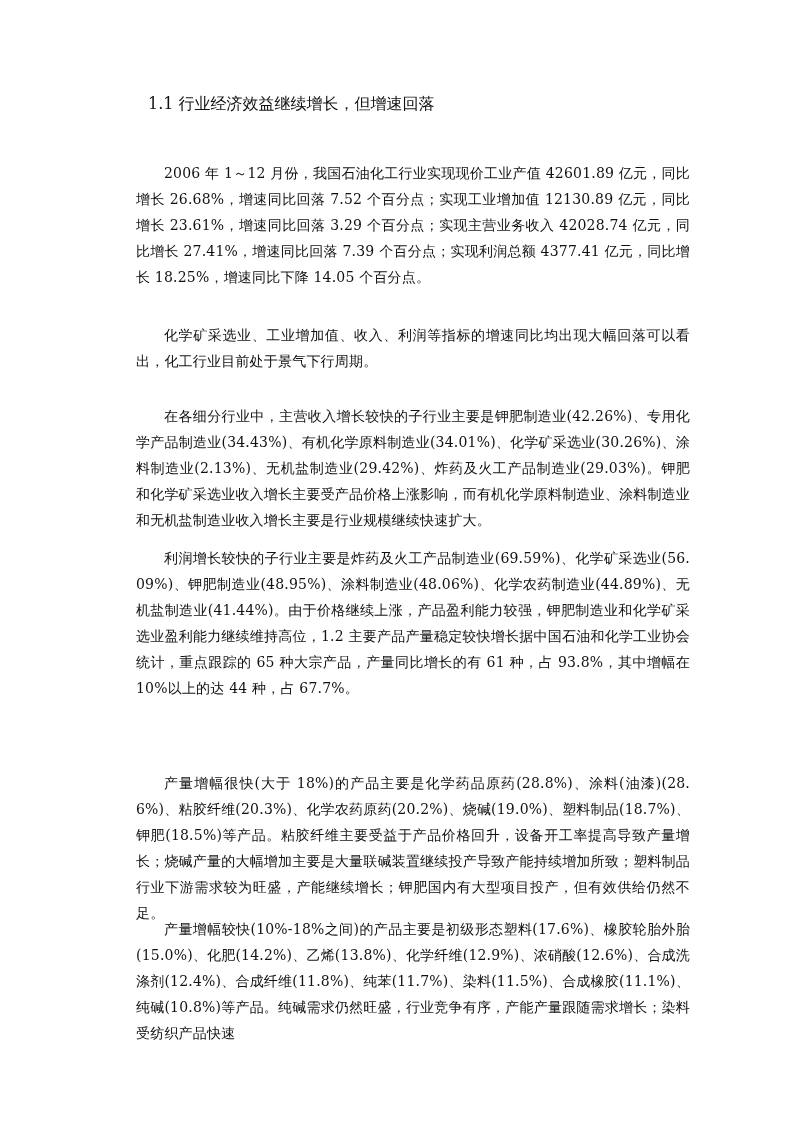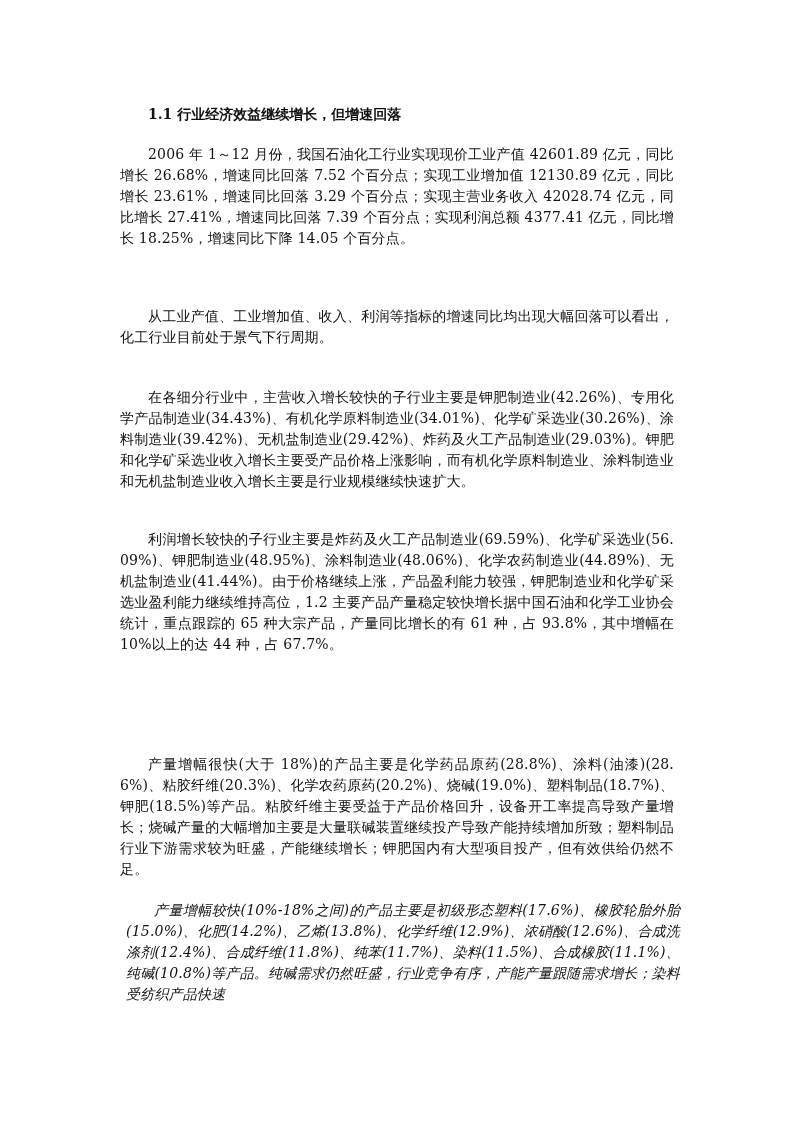--- a/index.html
+++ b/index.html
@@ -15,47 +15,47 @@
       font-family: "DejaVu Serif", "Liberation Serif", serif;
       color: #111111;
     }
     .page {
       position: absolute;
       left: 120px;
       top: 90px;
       width: 554px;
     }
     .heading {
-      font-size: 14px;
+      font-size: 16px;
       line-height: 27px;
-      margin: 11px 0 0 28px;
-      font-weight: bold;
+      margin: 0 0 0 28px;
+      font-weight: normal;
       height: 27px;
     }
     .para {
       font-size: 14px;
-      line-height: 21px;
-      margin: 0;
+      line-height: 26px;
+      margin: 16px;
       text-indent: 28px;
       text-align: justify;
       text-justify: inter-character;
       word-break: break-all;
       letter-spacing: 0.2px;
     }
     #p1 { position: absolute; top: 54px; left: 0; width: 554px; }
     #p2 { position: absolute; top: 216px; left: 0; width: 554px; }
     #p3 { position: absolute; top: 297px; left: 0; width: 554px; }
     #p4 { position: absolute; top: 439px; left: 0; width: 554px; }
     #p5 { position: absolute; top: 664px; left: 0; width: 554px; }
-    #p6 { position: absolute; top: 810px; left: 6px; width: 554px; font-style: italic; }
+    #p6 { position: absolute; top: 810px; left: 0; width: 554px; }
   </style>
 </head>
 <body>
 
 <div class="page">
   <h2 class="heading">1.1 行业经济效益继续增长，但增速回落</h2>
   <p class="para" id="p1">2006 年 1～12 月份，我国石油化工行业实现现价工业产值 42601.89 亿元，同比增长 26.68%，增速同比回落 7.52 个百分点；实现工业增加值 12130.89 亿元，同比增长 23.61%，增速同比回落 3.29 个百分点；实现主营业务收入 42028.74 亿元，同比增长 27.41%，增速同比回落 7.39 个百分点；实现利润总额 4377.41 亿元，同比增长 18.25%，增速同比下降 14.05 个百分点。</p>
-  <p class="para" id="p2">从工业产值、工业增加值、收入、利润等指标的增速同比均出现大幅回落可以看出，化工行业目前处于景气下行周期。</p>
-  <p class="para" id="p3">在各细分行业中，主营收入增长较快的子行业主要是钾肥制造业(42.26%)、专用化学产品制造业(34.43%)、有机化学原料制造业(34.01%)、化学矿采选业(30.26%)、涂料制造业(39.42%)、无机盐制造业(29.42%)、炸药及火工产品制造业(29.03%)。钾肥和化学矿采选业收入增长主要受产品价格上涨影响，而有机化学原料制造业、涂料制造业和无机盐制造业收入增长主要是行业规模继续快速扩大。</p>
+  <p class="para" id="p2">化学矿采选业、工业增加值、收入、利润等指标的增速同比均出现大幅回落可以看出，化工行业目前处于景气下行周期。</p>
+  <p class="para" id="p3">在各细分行业中，主营收入增长较快的子行业主要是钾肥制造业(42.26%)、专用化学产品制造业(34.43%)、有机化学原料制造业(34.01%)、化学矿采选业(30.26%)、涂料制造业(2.13%)、无机盐制造业(29.42%)、炸药及火工产品制造业(29.03%)。钾肥和化学矿采选业收入增长主要受产品价格上涨影响，而有机化学原料制造业、涂料制造业和无机盐制造业收入增长主要是行业规模继续快速扩大。</p>
   <p class="para" id="p4">利润增长较快的子行业主要是炸药及火工产品制造业(69.59%)、化学矿采选业(56.09%)、钾肥制造业(48.95%)、涂料制造业(48.06%)、化学农药制造业(44.89%)、无机盐制造业(41.44%)。由于价格继续上涨，产品盈利能力较强，钾肥制造业和化学矿采选业盈利能力继续维持高位，1.2 主要产品产量稳定较快增长据中国石油和化学工业协会统计，重点跟踪的 65 种大宗产品，产量同比增长的有 61 种，占 93.8%，其中增幅在 10%以上的达 44 种，占 67.7%。</p>
   <p class="para" id="p5">产量增幅很快(大于 18%)的产品主要是化学药品原药(28.8%)、涂料(油漆)(28.6%)、粘胶纤维(20.3%)、化学农药原药(20.2%)、烧碱(19.0%)、塑料制品(18.7%)、钾肥(18.5%)等产品。粘胶纤维主要受益于产品价格回升，设备开工率提高导致产量增长；烧碱产量的大幅增加主要是大量联碱装置继续投产导致产能持续增加所致；塑料制品行业下游需求较为旺盛，产能继续增长；钾肥国内有大型项目投产，但有效供给仍然不足。</p>
   <p class="para" id="p6">产量增幅较快(10%-18%之间)的产品主要是初级形态塑料(17.6%)、橡胶轮胎外胎(15.0%)、化肥(14.2%)、乙烯(13.8%)、化学纤维(12.9%)、浓硝酸(12.6%)、合成洗涤剂(12.4%)、合成纤维(11.8%)、纯苯(11.7%)、染料(11.5%)、合成橡胶(11.1%)、纯碱(10.8%)等产品。纯碱需求仍然旺盛，行业竞争有序，产能产量跟随需求增长；染料受纺织产品快速</p>
 </div>
 
 </body></html>

